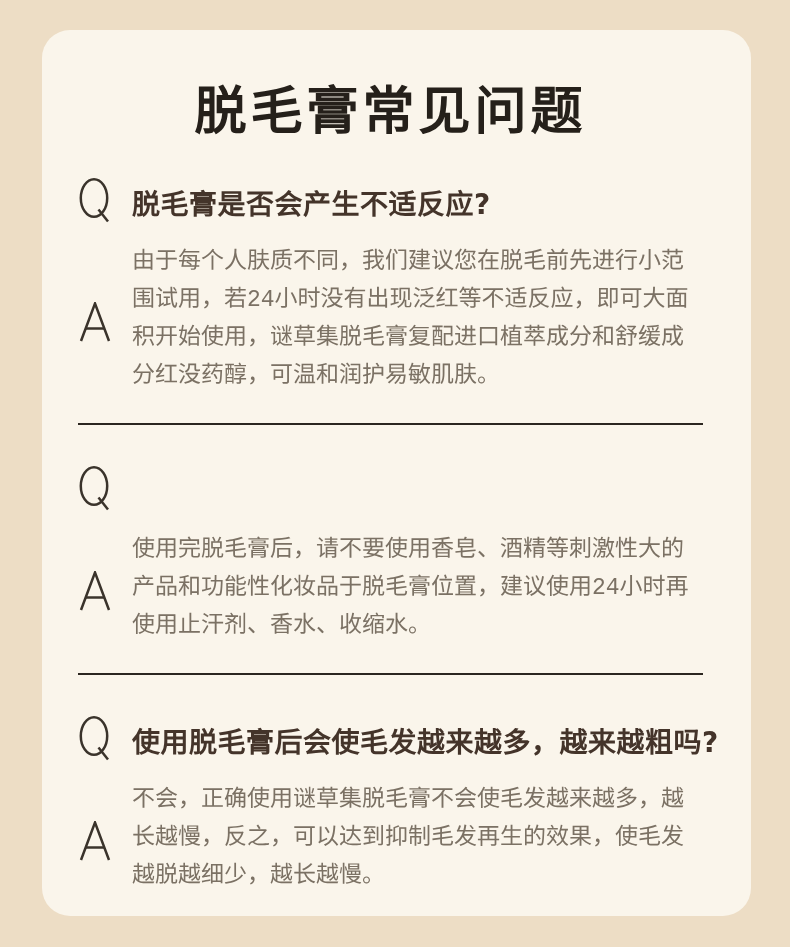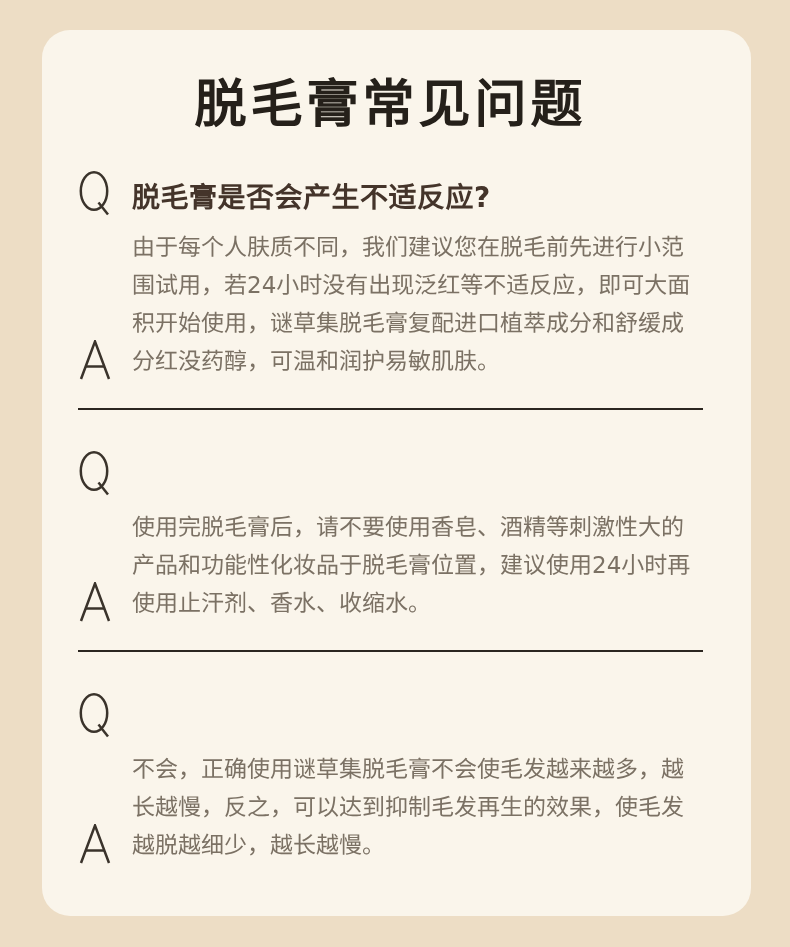--- a/index.html
+++ b/index.html
@@ -23,21 +23,21 @@
   .card{
     position:absolute;
     left:42px;top:30px;
     width:709px;height:886px;
     background:var(--card-background);
     border-radius:28px;
     padding:36px 48px 0 36px;
     overflow:hidden;
   }
   .title{
-    margin:8px;
+    margin:15px;
     text-align:center;
     font-size:52px;
     line-height:60px;
     font-weight:700;
     letter-spacing:4px;
     color:var(--title);
   }
   .faq-list{margin:0;}
   .faq-section{margin-top:36px;}
   .faq-section + .faq-section{margin-top:28px;}
@@ -63,22 +63,23 @@
     margin:0;
     font-size:28px;
     font-weight:700;
     letter-spacing:0.5px;
     color:var(--question);
     white-space:nowrap;
     text-align:center;
   }
   .a-row{
     display:flex;
-    align-items:flex-end;
-    margin-top:8px;
+    align-items:center;
+    margin-top:16px;
+    font-family:Liberation Mono, monospace;
   }
   .a-mark{padding-top:5px;}
   .a-text{
     margin:0;
     width:580px;
     font-size:23px;
     line-height:38px;
     color:var(--answer);
     letter-spacing:0px;
     text-align:left;
@@ -135,20 +136,21 @@
 
   <section class="faq-section">
     <div class="divider"></div>
     <div class="q-row">
       <span class="mark q-mark" role="img" aria-label="Q">
         <svg width="34" height="50" viewBox="0 0 34 50" aria-hidden="true">
           <ellipse cx="16" cy="21" rx="13.2" ry="18.8" fill="none" stroke="currentColor" stroke-width="2.5"></ellipse>
           <line x1="20.5" y1="32.5" x2="30" y2="44.5" stroke="currentColor" stroke-width="2.5"></line>
         </svg>
       </span>
+      <h2 class="q-text">使用脱毛膏后会使毛发越来越多，越来越粗吗?</h2>
     </div>
     <div class="a-row">
       <span class="mark a-mark" role="img" aria-label="A">
         <svg width="34" height="40" viewBox="0 0 34 40" aria-hidden="true">
           <path d="M3 39 L17 1.5 L31 39" fill="none" stroke="currentColor" stroke-width="2.5" stroke-linejoin="miter"></path>
           <line x1="8" y1="26.5" x2="26" y2="26.5" stroke="currentColor" stroke-width="2.5"></line>
         </svg>
       </span>
       <p class="a-text">不会，正确使用谜草集脱毛膏不会使毛发越来越多，越长越慢，反之，可以达到抑制毛发再生的效果，使毛发越脱越细少，越长越慢。</p>
     </div>

